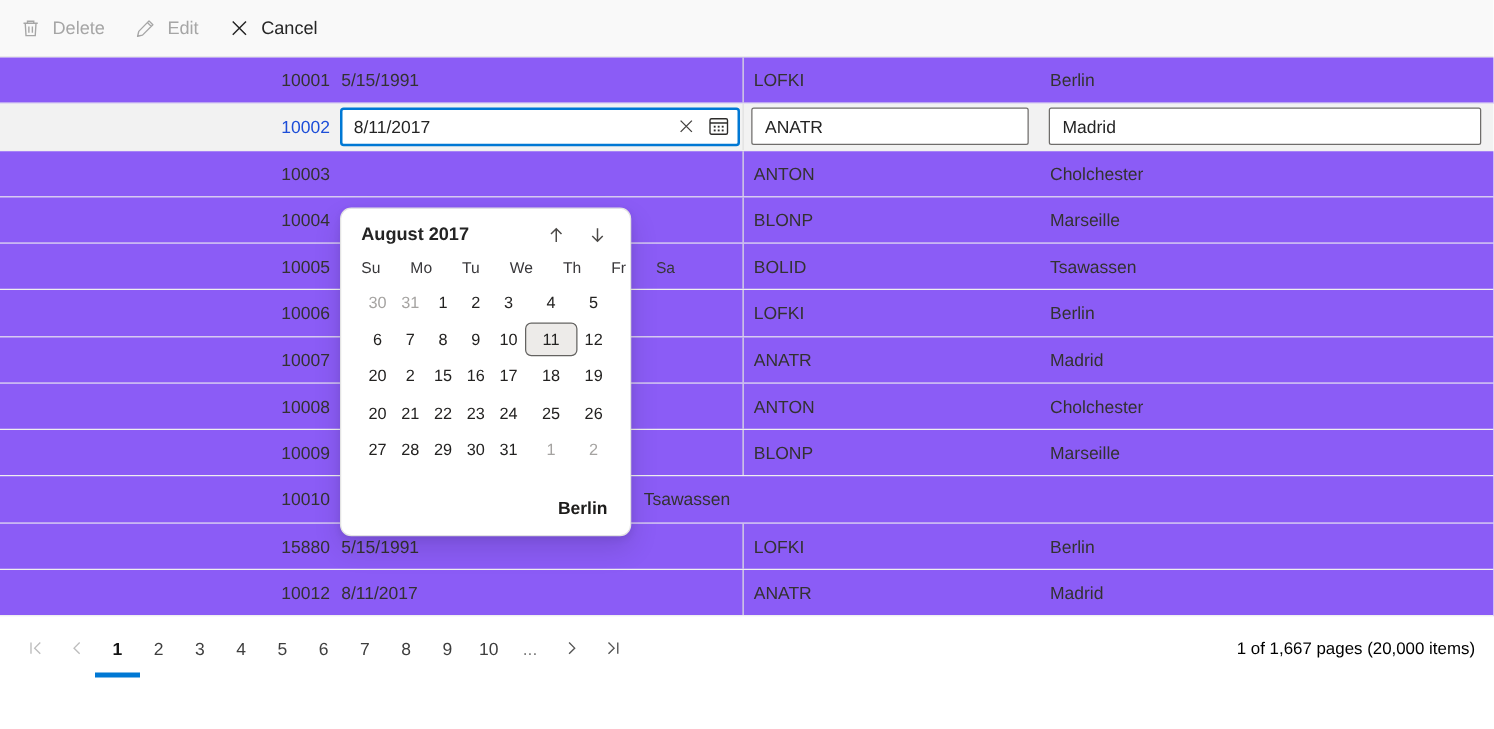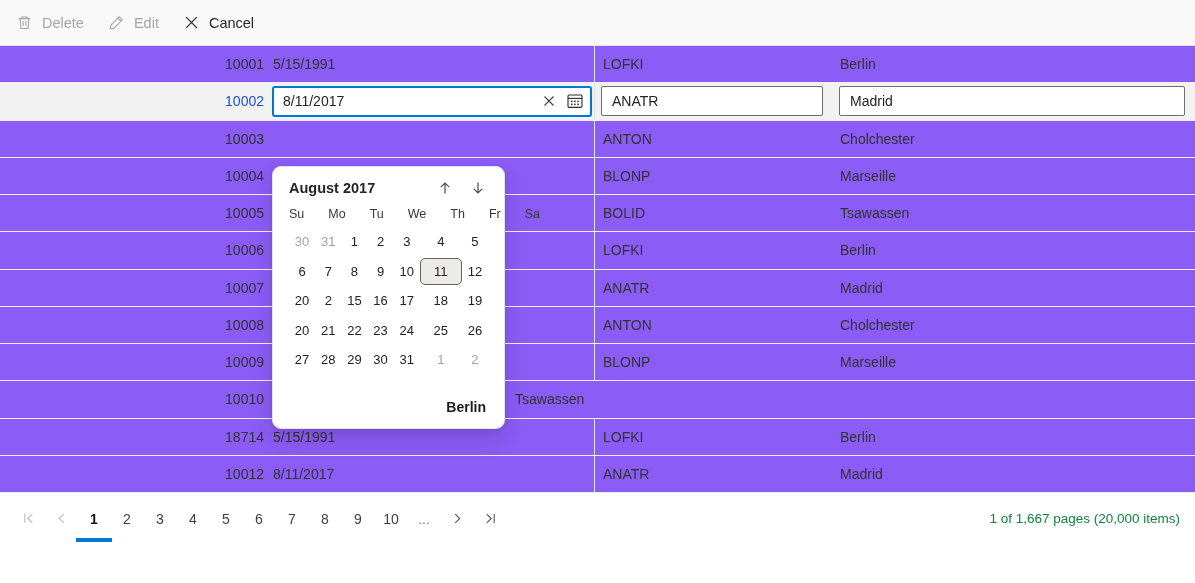--- a/index.html
+++ b/index.html
@@ -74,21 +74,21 @@
   .pager{ height:51px; box-sizing:border-box; display:flex; align-items:center; padding:0 15px; background:#fff; }
   .pager-left{ display:flex; align-items:center; height:100%; }
   .pg-item{ width:26px; height:100%; display:flex; align-items:center; justify-content:center;
             margin-right:7px; font-size:14px; color:#3e3e3e; position:relative; cursor:pointer; }
   .pg-item.nav{ color:#565656; }
   .pg-item.nav.disabled{ color:#bdbdbd; }
   .pg-item.current{ color:#141414; font-weight:700; }
   .pg-item.current::after{ content:""; position:absolute; left:-5px; right:-5px; bottom:2px;
                            height:4px; background:var(--accent); }
   .pg-item.dots{ color:#7c7c7c; cursor:default; }
-  .pager-info{ margin-left:auto; font-size:13.5px; color:#15803d; }
+  .pager-info{ margin-left:auto; font-size:13.5px; color:#000000; }
 </style>
 </head>
 <body>
 
 <div class="app">
   <div class="toolbar" id="toolbar">
       <div class="tb-item disabled">
         <span class="ico">
           <svg viewBox="0 0 17 17" width="17" height="17">
             <path d="M2.8 4.6h11.4M6 4.6V3h5v1.6M4.2 4.6l.6 9.9h7.4l.6-9.9M7.1 7.1v5M9.9 7.1v5" fill="none" stroke="currentColor" stroke-width="1.1"></path>
@@ -200,21 +200,21 @@
         <div class="gcell cellw1 gc1 bcol"></div>
         <div class="gcell cellw2 gc2">BLONP</div>
         <div class="gcell cellw3 gc3">Marseille</div>
       </div>
       <div class="grow">
         <div class="gcell cellw0 gc0">10010</div>
         <div class="gcell cellw2 gc2">BOLID</div>
         <div class="gcell cellw3 gc3">Tsawassen</div>
       </div>
       <div class="grow">
-        <div class="gcell cellw0 gc0">18714</div>
+        <div class="gcell cellw0 gc0">15880</div>
         <div class="gcell cellw1 gc1 bcol">5/15/1991</div>
         <div class="gcell cellw2 gc2">LOFKI</div>
         <div class="gcell cellw3 gc3">Berlin</div>
       </div>
       <div class="grow">
         <div class="gcell cellw0 gc0">10012</div>
         <div class="gcell cellw1 gc1 bcol">8/11/2017</div>
         <div class="gcell cellw2 gc2">ANATR</div>
         <div class="gcell cellw3 gc3">Madrid</div>
       </div>

